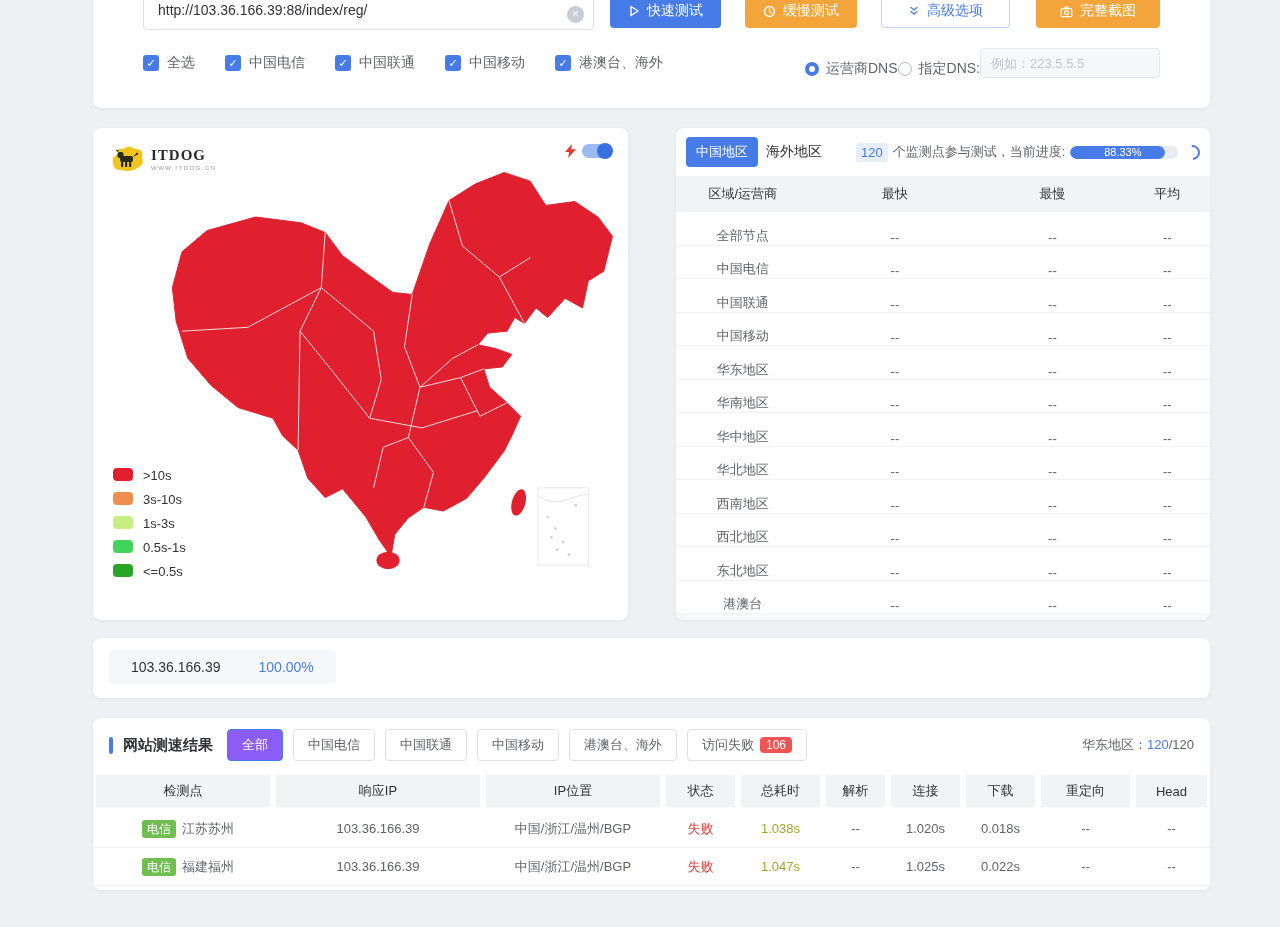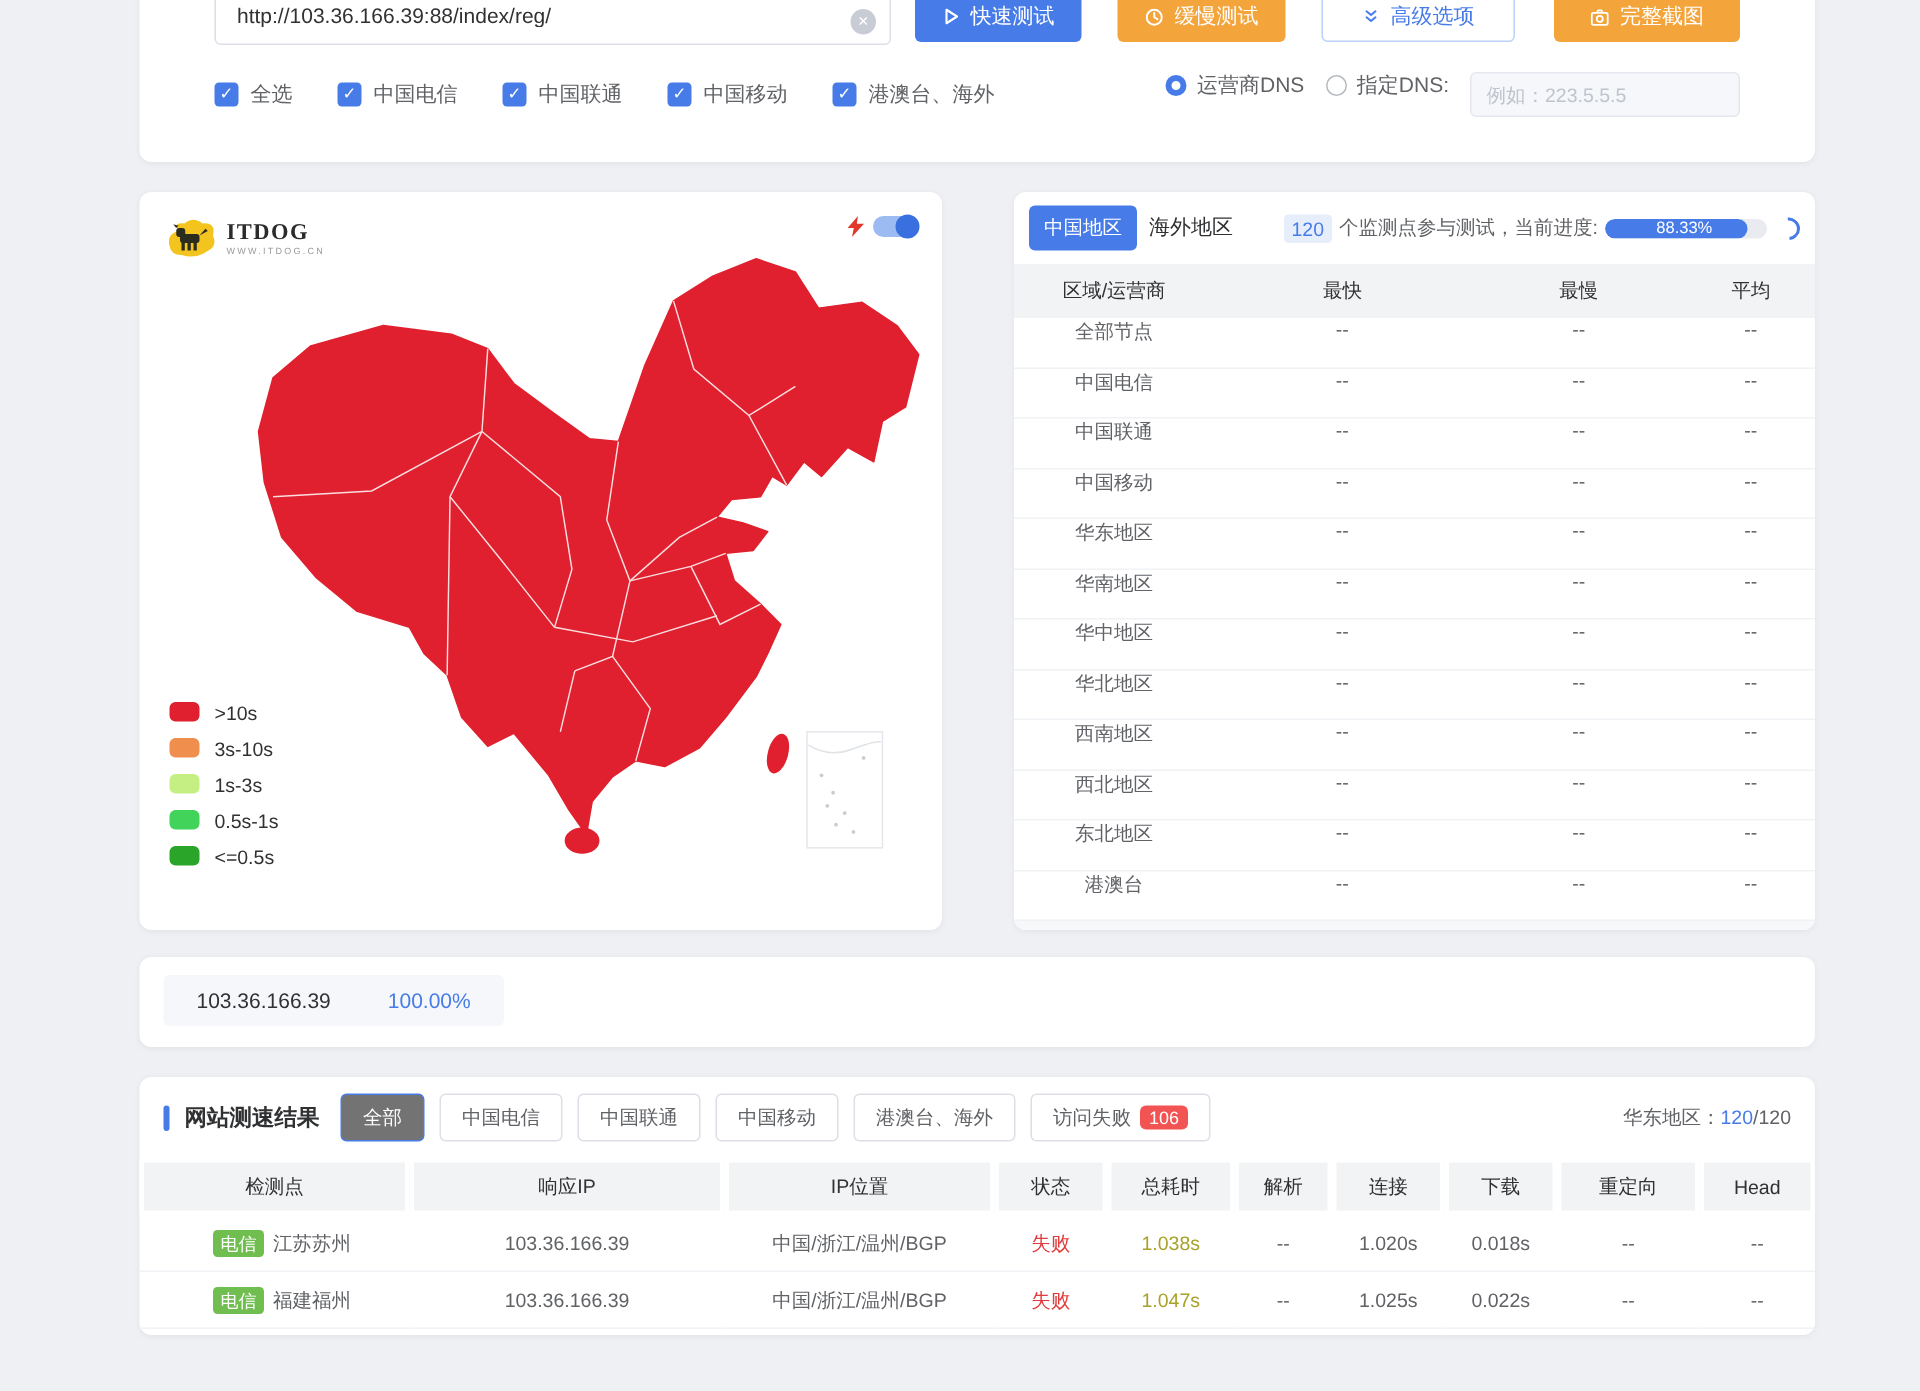--- a/index.html
+++ b/index.html
@@ -16,21 +16,21 @@
   .clear-ic { position:absolute; right:10px; top:50%; margin-top:-4px; width:17px; height:17px; border-radius:50%; background:#c8ccd4; color:#fff; font-size:12px; line-height:16px; text-align:center; cursor:pointer; }
   .btn { height:34px; margin-top:6px; padding:0 18px; border-radius:4px; font-size:14px; display:inline-flex; align-items:center; gap:7px; border:none; cursor:pointer; font-family:inherit; white-space:nowrap; }
   .btn-blue { background:#477ce8; color:#fff; margin-left:16px; }
   .btn-orange { background:#f3a43b; color:#fff; margin-left:24px; }
   .btn-outline { background:#fff; color:#477ce8; border:1px solid #bcd0f8; margin-left:24px; padding:0 26px; }
   .btn-orange2 { background:#f3a43b; color:#fff; margin-left:26px; padding:0 24px; }
   .row2 { display:flex; align-items:center; justify-content:space-between; margin-top:18px; }
   .cb-group { display:flex; align-items:center; gap:30px; }
   .cb-item { display:inline-flex; align-items:center; gap:8px; cursor:pointer; font-size:14px; color:#606266; }
   .cb-box { width:16px; height:16px; background:#477ce8; border-radius:3px; color:#fff; font-size:11px; line-height:16px; text-align:center; }
-  .dns-group { display:flex; align-items:flex-start; gap:14px; font-size:14px; color:#606266; }
+  .dns-group { display:flex; align-items:flex-end; font-size:14px; color:#606266; }
   .radio-on { width:14px; height:14px; border-radius:50%; border:4px solid #477ce8; background:#fff; display:inline-block; }
   .radio-off { width:14px; height:14px; border-radius:50%; border:1px solid #b6bac0; background:#fff; display:inline-block; }
   .ritem { display:inline-flex; align-items:center; gap:7px; cursor:pointer; }
   .dns-input { width:180px; height:30px; background:#f5f7fa; border:1px solid #e4e7ed; border-radius:4px; padding:0 10px; font-size:13px; color:#c0c4cc; font-family:inherit; }
   .dns-input::placeholder { color:#c0c4cc; }
 
   
   .mid { display:flex; gap:12px; margin-top:20px; }
   .map-card { width:553px; height:492px; position:relative; overflow:hidden; }
   .logo { position:absolute; left:18px; top:16px; display:flex; align-items:center; gap:6px; z-index:3; }
@@ -49,21 +49,21 @@
   .region-card { width:552px; height:492px; display:flex; flex-direction:column; overflow:hidden;margin-left:36px; }
   .rg-header { display:flex; align-items:center; padding:10px 10px; height:48px; }
   .tab-cn { background:#477ce8; color:#fff; font-size:13px; padding:6px 10px; border-radius:4px; cursor:pointer; white-space:nowrap; }
   .tab-ov { margin-left:8px; font-size:14px; color:#303133; cursor:pointer; white-space:nowrap; }
   .badge120 { margin-left:34px; background:#e6eefc; color:#477ce8; font-size:13px; padding:2px 5px; border-radius:3px; }
   .rg-plabel { margin-left:5px; font-size:13px; color:#606266; white-space:nowrap; }
   .pbar { margin-left:5px; width:165px; height:13px; border-radius:7px; background:#e9ebf0; overflow:hidden; }
   .pfill { height:100%; background:#477ce8; border-radius:7px; color:#fff; font-size:11px; text-align:center; line-height:13px; }
   .spinner { margin-left:7px; width:15px; height:15px; border-radius:50%; border:2px solid transparent; border-top-color:#477ce8; border-right-color:#477ce8; transform:rotate(40deg); flex:none; }
   .rg-head { display:flex; background:#f2f3f5; height:36px; align-items:center; font-size:13px; color:#303133; }
-  .rg-row { display:flex; height:33.5px; align-items:flex-start; border-bottom:1px solid #f0f2f5; font-size:13px; color:#606266; }
+  .rg-row { display:flex; height:33.5px; align-items:flex-end; border-bottom:1px solid #f0f2f5; font-size:13px; color:#606266; }
   .rg-c1 { width:25%; text-align:center; }
   .rg-c2 { width:32%; text-align:center; }
   .rg-c3 { width:27%; text-align:center; }
   .rg-c4 { width:16%; text-align:center; }
   .rg-foot { flex:1; background:#f7f8fa; }
 
   
   .dns-card { margin-top:18px; }
   .sec-header { display:flex; align-items:center; padding:11px 16px; border-bottom:1px solid #f0f2f5; }
   .accent { width:4px; height:17px; background:#477ce8; border-radius:2px; margin-right:10px; }
@@ -74,21 +74,21 @@
   .dns-body { padding:12px 16px 14px; }
   .ip-pill { display:inline-flex; align-items:center; gap:38px; background:#f5f7fa; border-radius:4px; padding:9px 22px; }
   .ip-txt { font-size:14px; color:#303133; }
   .ip-pct { font-size:14px; color:#477ce8; }
 
   
   .res-card { margin-top:20px; padding-bottom:4px; }
   .res-header { display:flex; align-items:center; padding:11px 16px; }
   .tabs { display:flex; align-items:center; gap:10px; margin-left:14px; }
   .tab { font-size:13px; color:#606266; background:#fff; border:1px solid #dcdfe6; border-radius:4px; padding:6px 14px; cursor:pointer; display:inline-flex; align-items:center; gap:6px; white-space:nowrap; }
-  .tab-active { background:#737373; border-color:#477ce8; color:#fff; }
+  .tab-active { background:#8b5cf6; border-color:#477ce8; color:#fff; }
   .fail-badge { background:#f25353; color:#fff; font-size:12px; border-radius:4px; padding:1px 6px; }
   .display-info { margin-left:auto; font-size:13px; color:#606266; }
   .display-info .blue { color:#477ce8; }
   table.res { width:100%; border-collapse:separate; border-spacing:0; table-layout:fixed; }
   table.res th { background:#f2f3f5; border:3px solid #fff; height:38px; font-weight:400; font-size:13px; color:#303133; }
   table.res td { height:38px; border-bottom:1px solid #f0f2f5; font-size:13px; color:#606266; text-align:center; overflow:hidden; white-space:nowrap; }
   td.c-node { text-align:left; padding-left:10px; color:#303133; }
   .carrier { background:#6fbe4f; color:#fff; font-size:12px; padding:2px 5px; border-radius:3px; margin-right:6px; }
   .t-fail { color:#e23b3b !important; }
   .t-time { color:#a8a22a !important; }

